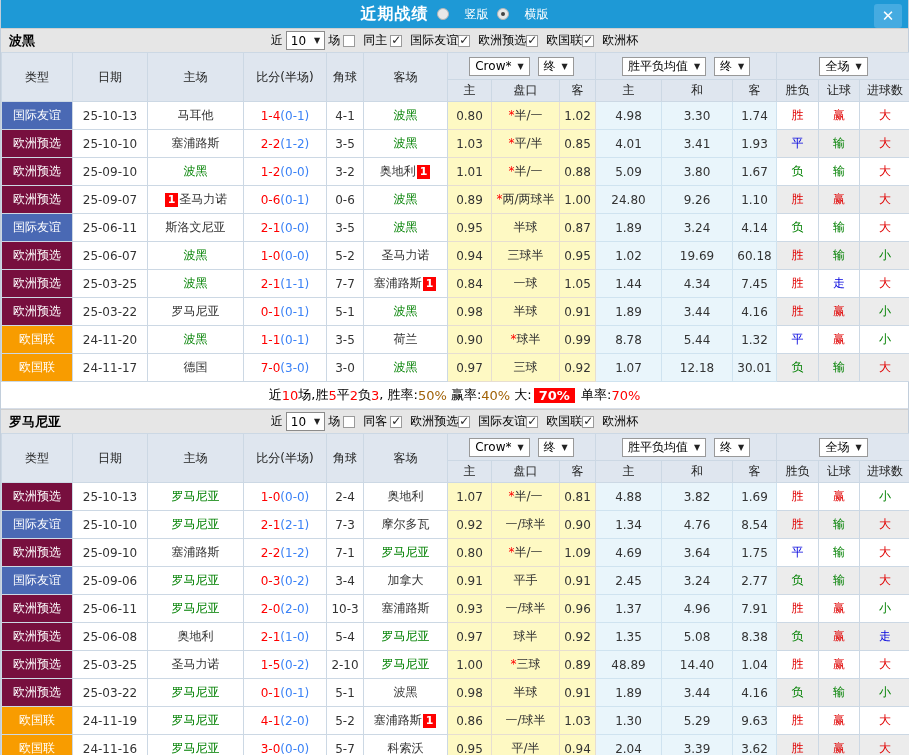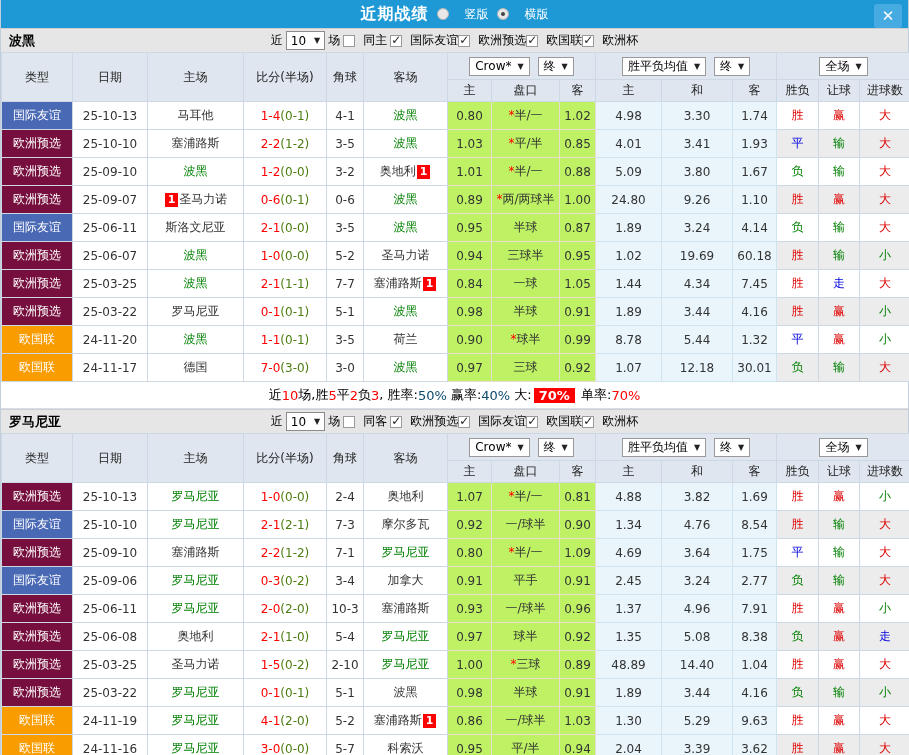--- a/index.html
+++ b/index.html
@@ -32,38 +32,38 @@
   thead th{background:#dfe6ef;font-weight:normal;color:#222}
   .h1 th{height:27px}
   .h2 th{height:22px}
   tbody td{height:28px;background:#fff}
   td.type{color:#fff}
   .t-blue{background:#4a69b4}
   .t-maroon{background:#770f3e}
   .t-orange{background:#f89c00}
   .hl{color:#008000}
   .sc{color:#f00}
-  .half{color:#4d7c0f}
-  td.cream{background:#bef264;border-color:#e7ded1}
+  .half{color:#3b82f6}
+  td.cream{background:#fef9c3;border-color:#e7ded1}
   td.blue{background:#e9f5fb;border-color:#cfe3f0}
   td.res{background:#fff}
   tr.even td.res{background:#ececec}
   .c-red{color:#e00000}
   .c-blue{color:#0000dd}
   .c-green{color:#008000}
   .badge{display:inline-block;background:#f00;color:#fff;font-size:11px;line-height:14px;padding:0 3px;margin:0 1px;font-weight:bold}
   .star{color:#f00}
   .ddwrap{display:flex;justify-content:center;align-items:flex-end;gap:8px}
   .dd{display:inline-flex;align-items:center;background:#fff;border:1px solid #999;height:19px;padding:0 5px;gap:6px;font-size:12px;color:#000;cursor:pointer}
 
   
   .summary{height:27px;display:flex;align-items:center;justify-content:center;font-size:13px;color:#000;background:#fff;border-bottom:1px solid #d7dee8}
   .summary span{white-space:pre}
   .s-red{color:#f00}
-  .s-blue{color:#0c4a6e}
+  .s-blue{color:#a16207}
   .s-badge{background:#f00;color:#fff;padding:0 5px;font-weight:bold;margin:0 2px}
 </style>
 </head>
 <body>
 
 <div class="app">
 
   <div class="titlebar">
     <span class="title">近期战绩</span>
     <span class="radio-lab">

